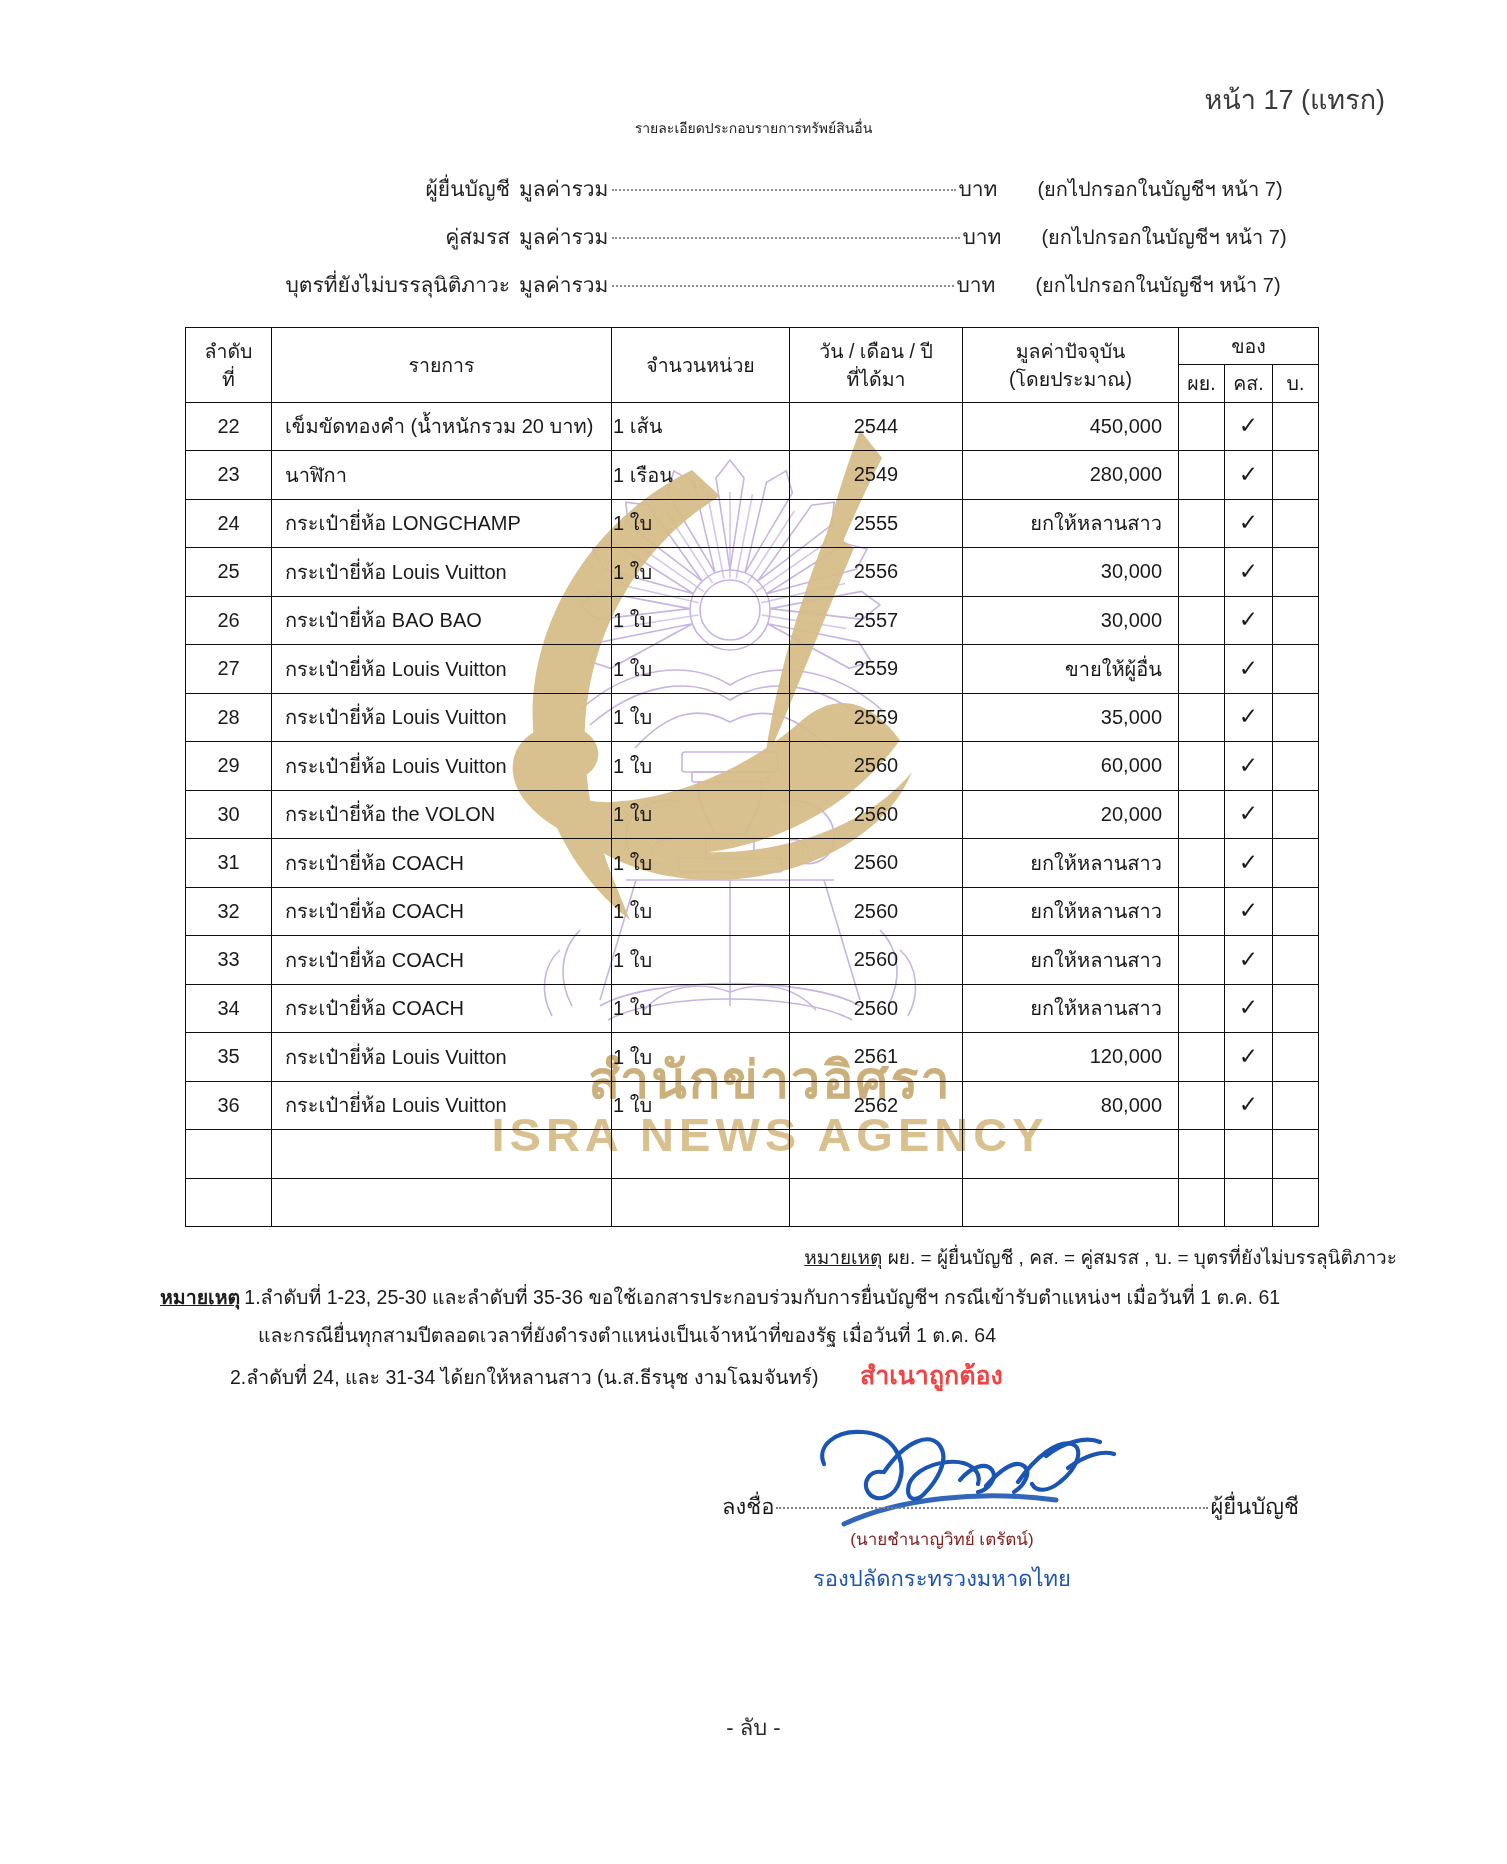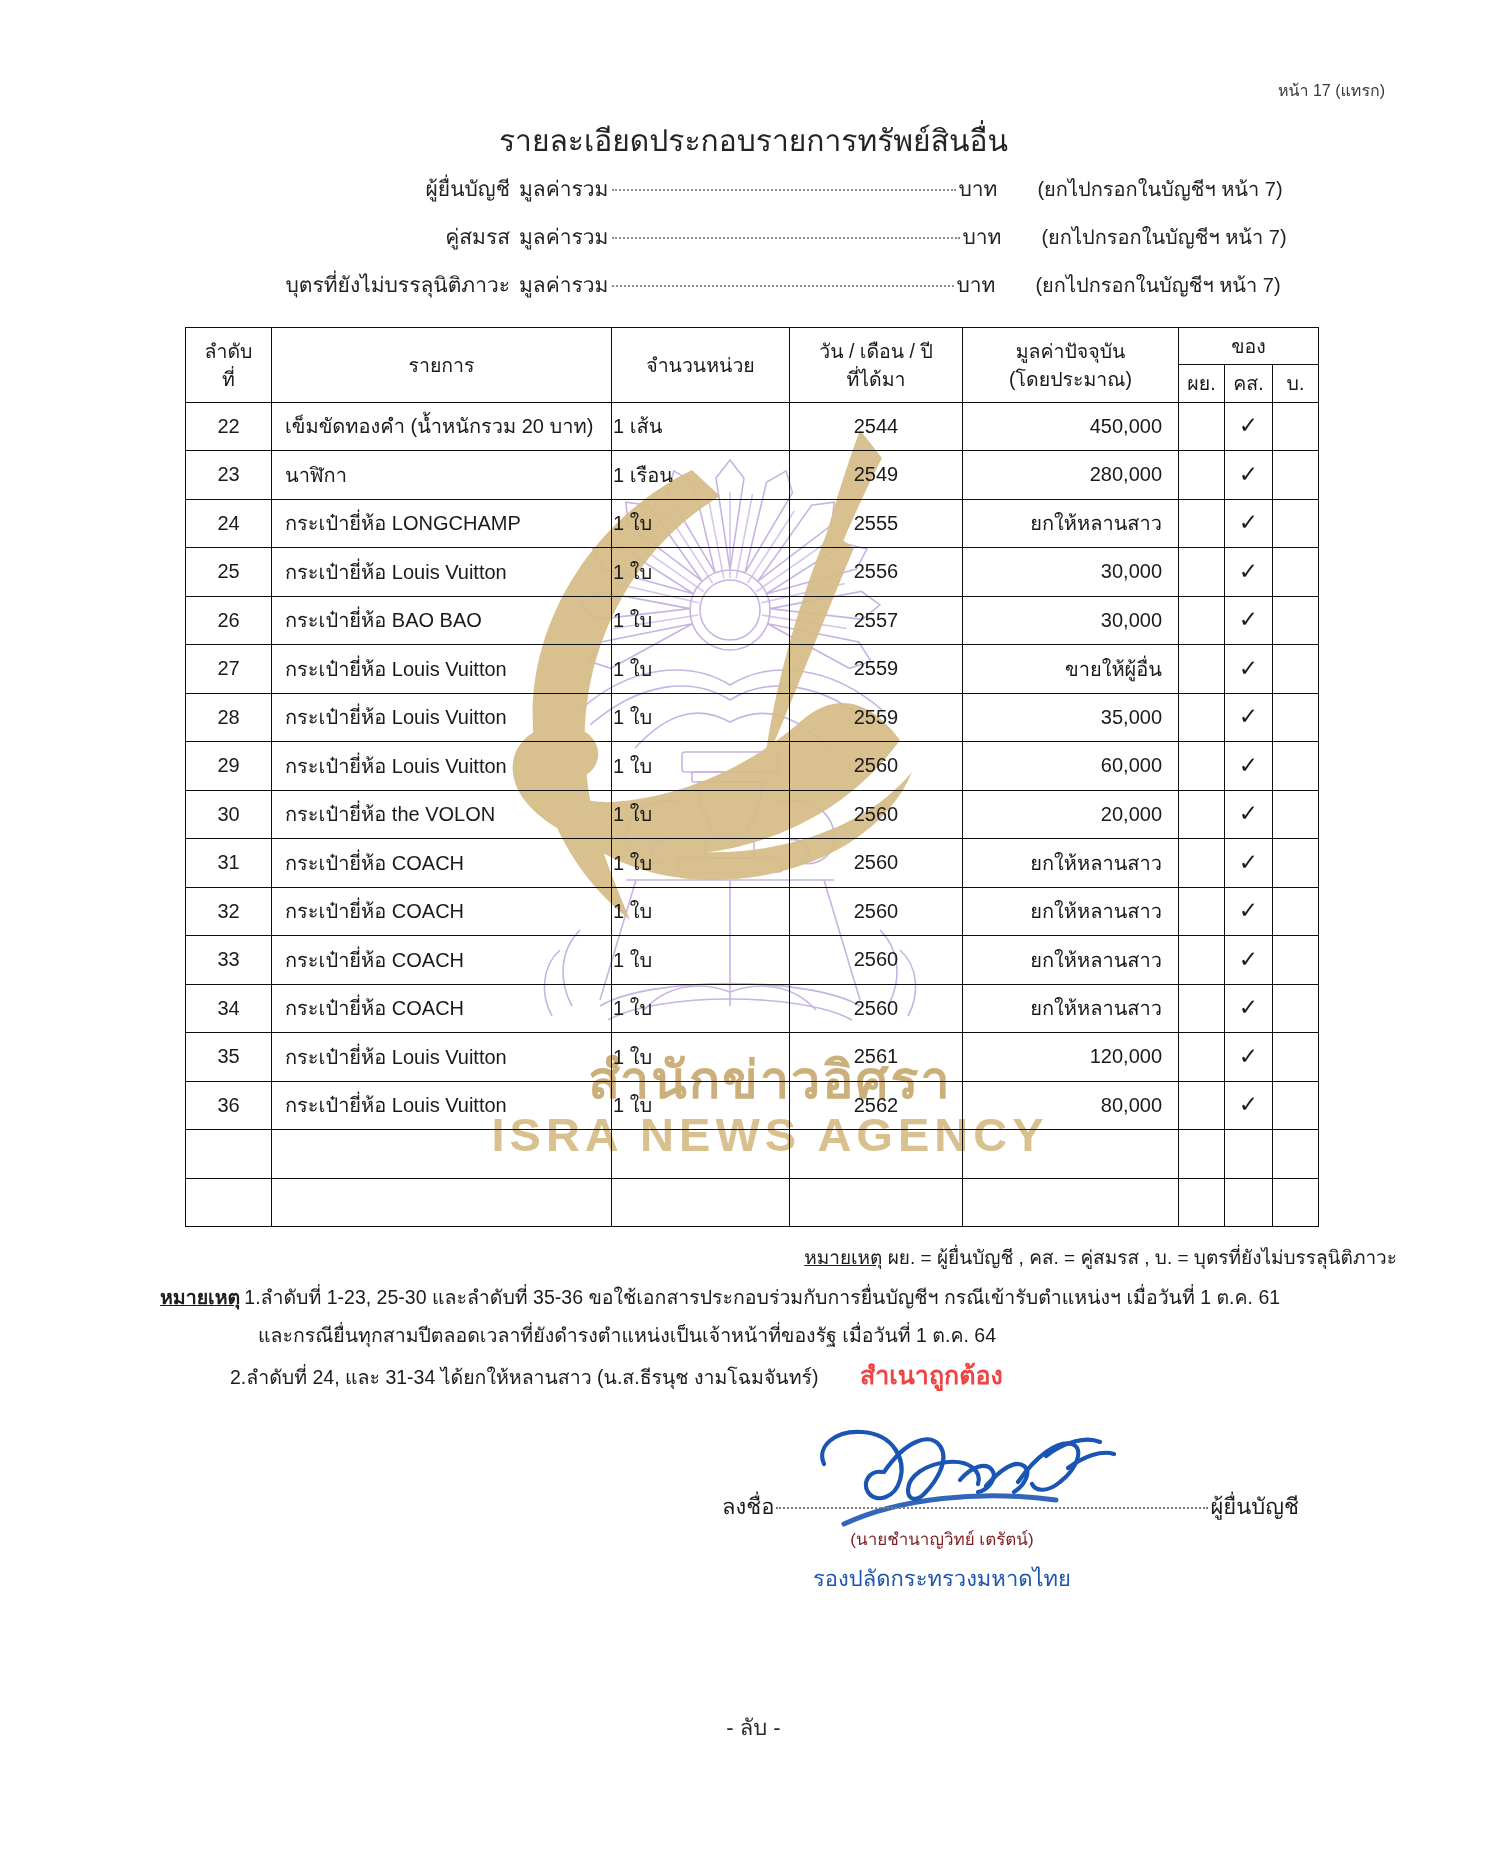--- a/index.html
+++ b/index.html
@@ -55,31 +55,31 @@
     letter-spacing: 5px;
     line-height: 1.25;
     white-space: nowrap;
   }
 
   
   .page-num {
     position: absolute;
     right: 122px;
     top: 78px;
-    font-size: 16px;
+    font-size: 27px;
     color: #3a3a3a;
     z-index: 5;
   }
   .doc-title {
     position: absolute;
     left: 0;
     right: 0;
     top: 117px;
     text-align: center;
-    font-size: 30px;
+    font-size: 14px;
     color: #232323;
     z-index: 5;
   }
 
   
   .sum-block {
     position: absolute;
     left: 240px;
     top: 172px;
     width: 1050px;

